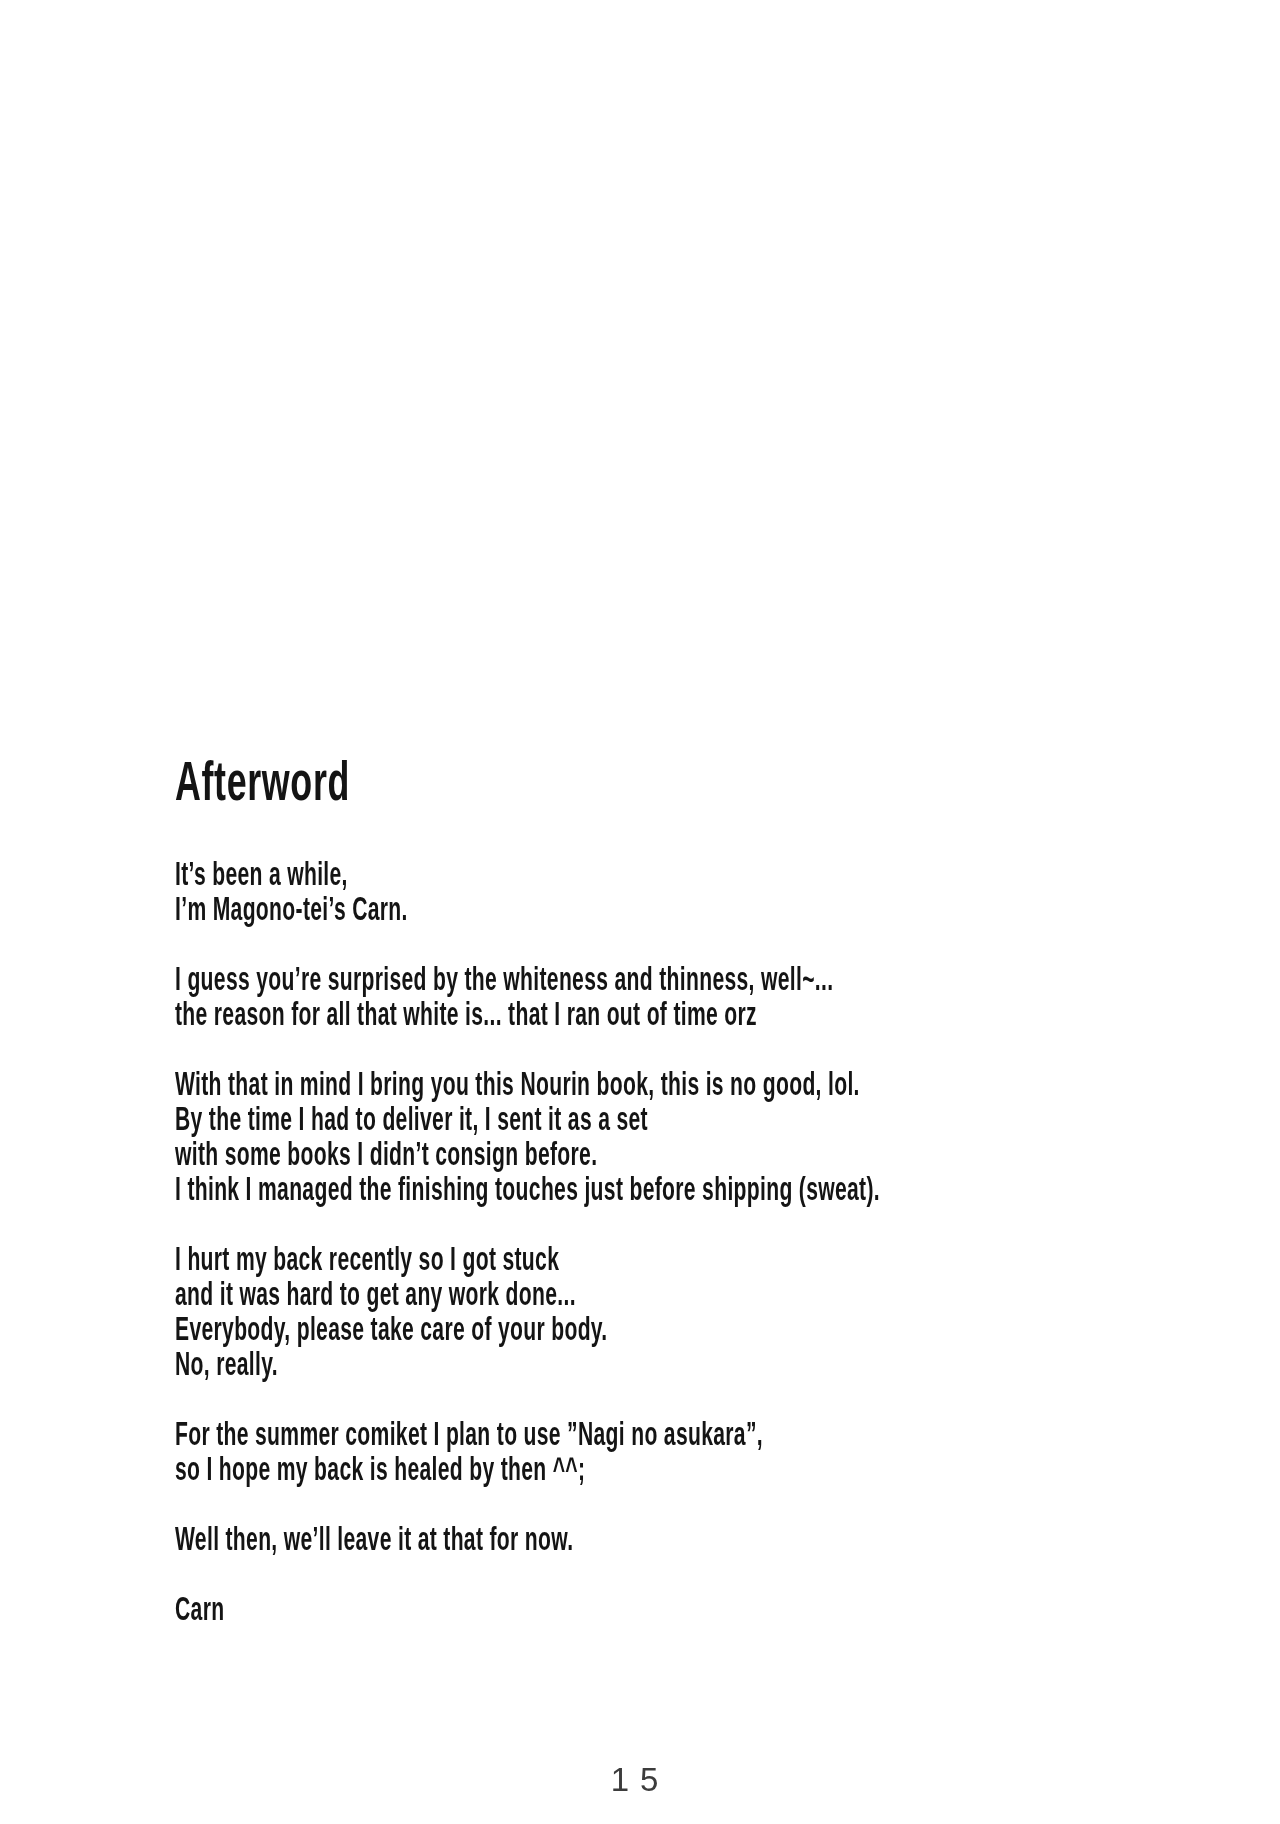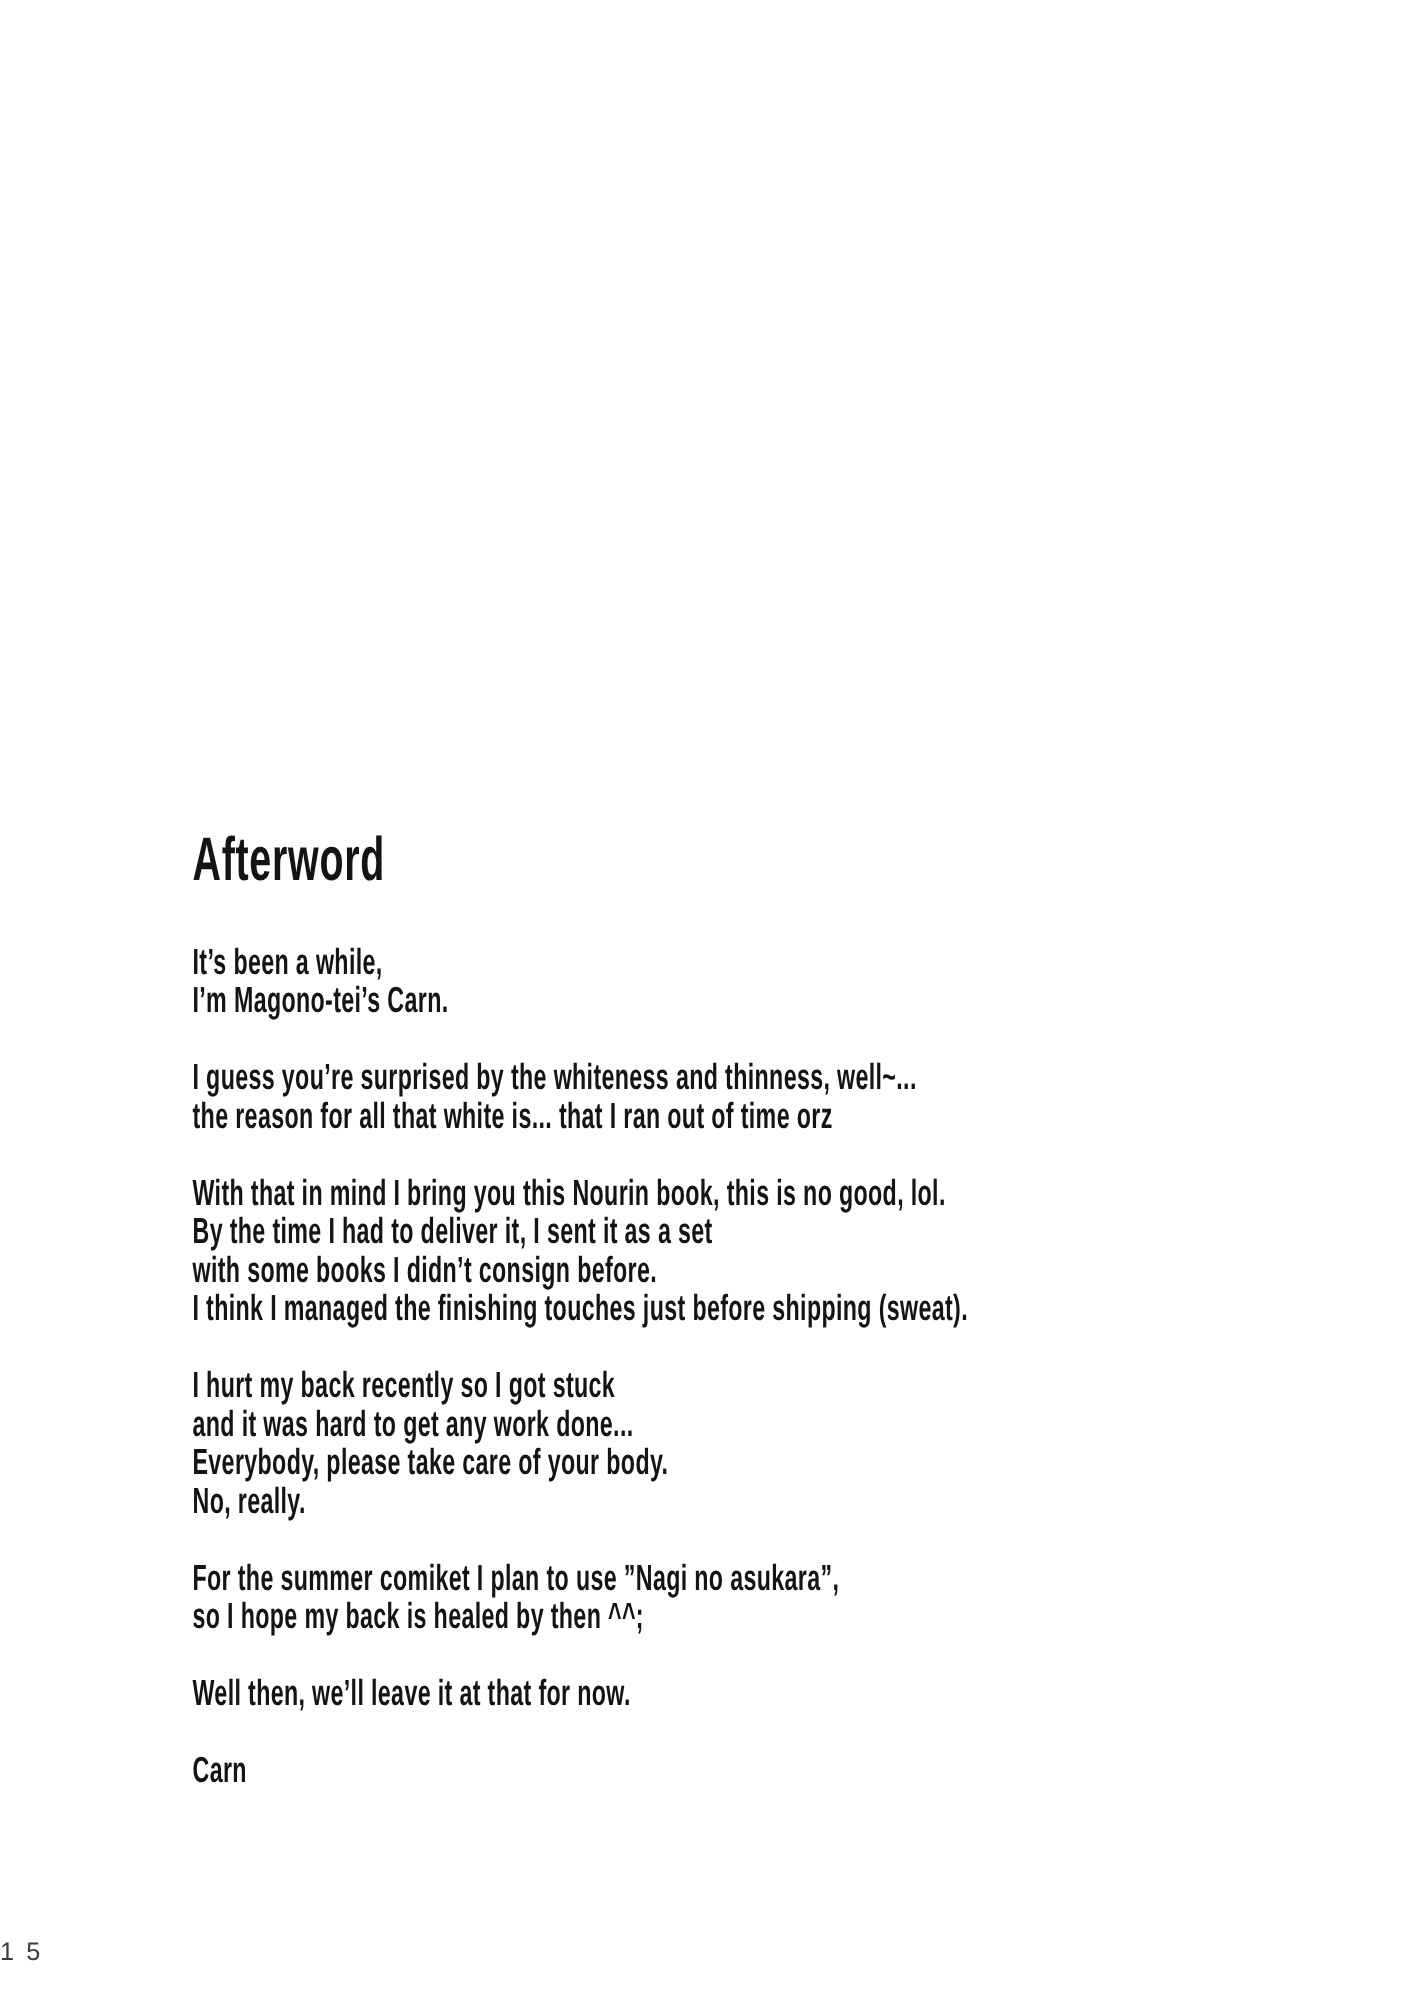--- a/index.html
+++ b/index.html
@@ -48,21 +48,22 @@
   }
   .para:last-child { margin-bottom: 0; }
 
   .line { display: block; }
 
   .page-number {
     position: absolute;
     top: 1761px;
     left: 0;
     width: 1280px;
-    font-size: 23px;
+    text-align: center;
+    font-size: 33px;
     font-weight: normal;
     letter-spacing: 11px;
     color: #3c3c3c;
   }
 </style>
 </head>
 <body>
 
 <div class="page">
 

